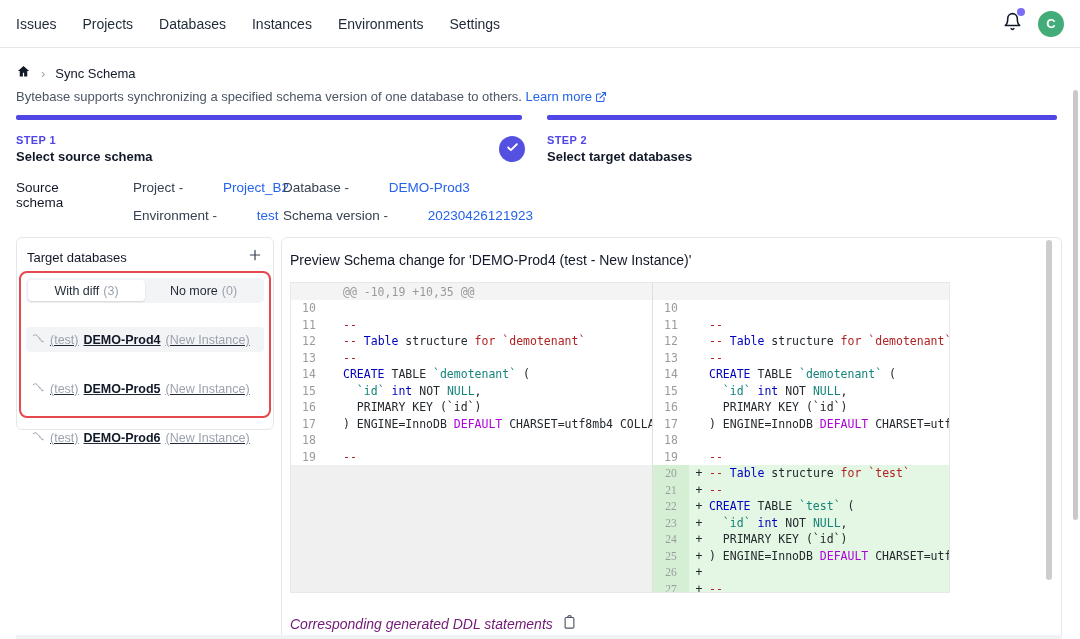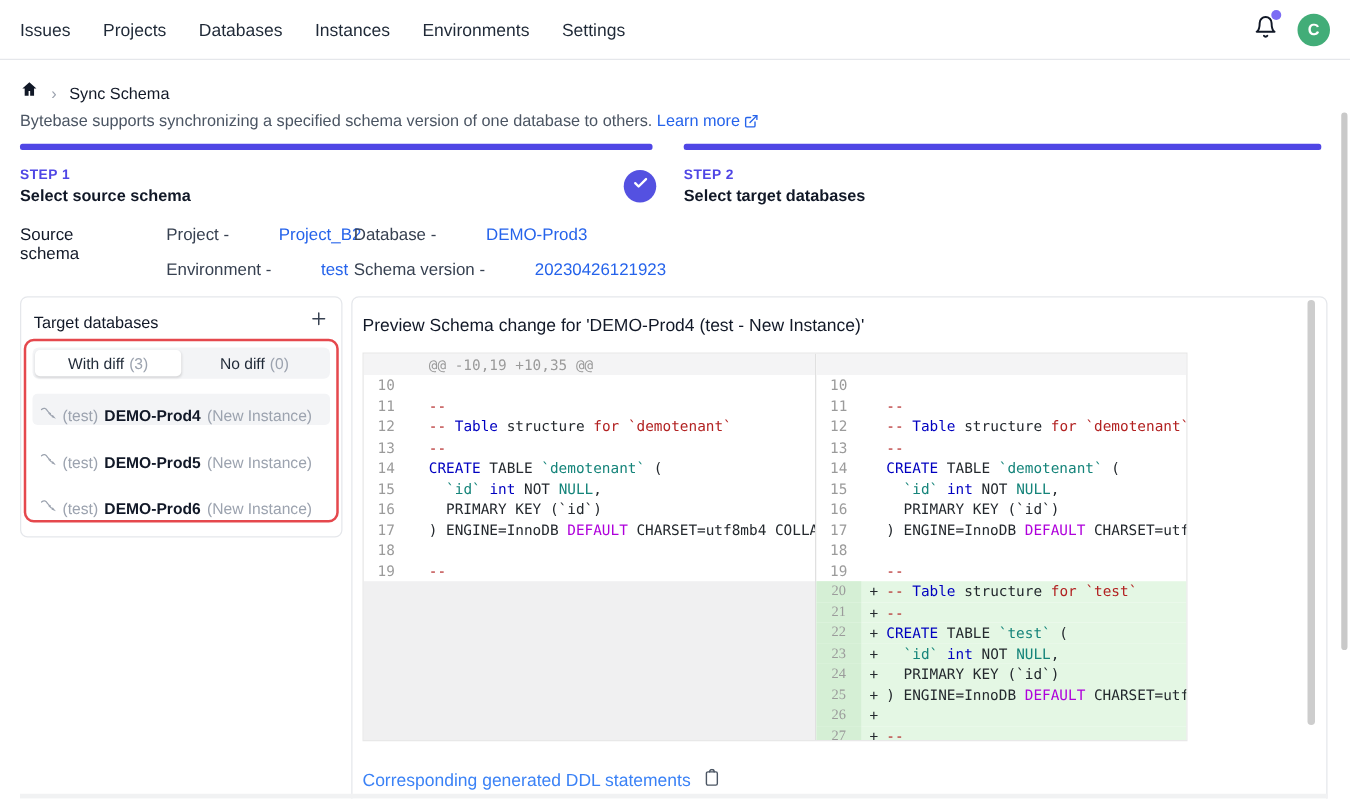--- a/index.html
+++ b/index.html
@@ -48,31 +48,31 @@
   .target-head { display:flex; align-items:center; justify-content:space-between; padding:9px 10px 6px 10px; }
   .target-title { font-size:13px; color:#111827; }
   .plus-btn { cursor:pointer; display:flex; }
   .redbox { position:absolute; left:2px; top:33px; width:252px; height:147px;
     border:2px solid #e5484d; border-radius:8px; padding:5px; }
   .tabbar { display:flex; background:#f3f4f6; border-radius:5px; height:25px; padding:2px; }
   .tab { flex:1; display:flex; align-items:center; justify-content:center; gap:4px;
     font-size:12.5px; color:#1f2937; cursor:pointer; border-radius:4px; }
   .tab .count { color:#9ca3af; }
   .tab.active { background:#fff; box-shadow:0 1px 2px rgba(0,0,0,.12); }
-  .db-item { display:flex; align-items:flex-end; gap:5px; height:25px; margin-top:12px;
-    padding:0 6px; font-size:12.5px; border-radius:4px; cursor:pointer; white-space:nowrap; overflow:hidden; }
+  .db-item { display:flex; align-items:center; gap:5px; height:25px; margin-top:24px;
+    padding:0 6px; font-size:12.5px; border-radius:4px; cursor:pointer; white-space:nowrap; overflow:hidden;text-decoration:underline; }
   .db-item.selected { background:#f3f4f6; }
   .db-env, .db-suffix { color:#9ca3af; }
   .db-name { color:#111827; font-weight:600; }
   
   .preview-card { position:absolute; left:281px; top:237px; width:781px; height:420px;
     border:1px solid #e5e7eb; border-radius:6px; background:#fff; }
   .preview-title { position:absolute; left:8px; top:14px; font-size:14px; font-weight:500; color:#111827; }
-  .ddl-title { position:absolute; left:8px; top:377px; font-size:14px; font-weight:500; color:#3b82f6;
-    display:flex; align-items:center; gap:9px; }
+  .ddl-title { position:absolute; left:8px; top:377px; font-size:14px; font-weight:500; color:#701a75;
+    display:flex; align-items:center; gap:9px;font-style:italic; }
   .copy-btn { cursor:pointer; display:flex; }
   
   .diff { position:absolute; left:8px; top:44px; width:660px; height:311px;
     border:1px solid #e8e8e8; background:#fff; overflow:hidden;
     font-family:"DejaVu Sans Mono", monospace; font-size:11.5px; }
   .pane { position:absolute; top:0; bottom:0; overflow:hidden; }
   .pane-left { left:0; width:361px; }
   .pane-right { left:361px; width:376px; border-left:1px solid #e0e0e0; }
   .hdr { height:17px; background:#f4f4f5; color:#9a9a9a; display:flex; align-items:center;
     padding-left:52px; white-space:pre; }
@@ -184,21 +184,21 @@
         </span>
       </span>
     </div>
     <div class="redbox">
       <div class="tabbar">
         <div class="tab active">
           <span>With diff</span>
           <span class="count">(3)</span>
         </div>
         <div class="tab">
-          <span>No diff</span>
+          <span>No more</span>
           <span class="count">(0)</span>
         </div>
       </div>
       <div class="db-item selected">
         <span><svg width="13" height="13" viewBox="0 0 16 16" fill="none" stroke="#9ca3af" stroke-width="1.2" stroke-linecap="round">
               <path d="M1.5 4.5q3.5-3 6 1.5q.8 1.6 2.8 2.4"></path>
               <path d="M8.8 8.2l2.4 2.2M12.4 10.6l1.4 1.6l-1.8-.6"></path>
             </svg></span>
         <span class="db-env">(test)</span>
         <span class="db-name">DEMO-Prod4</span>

